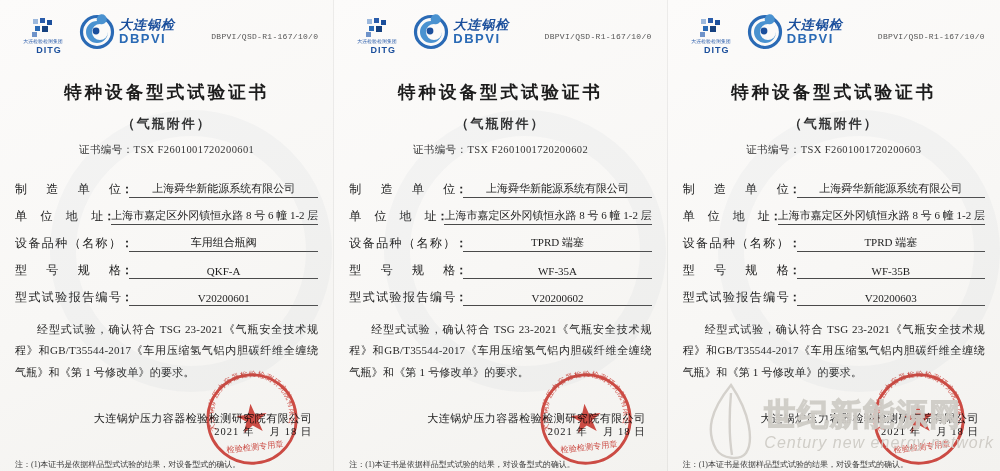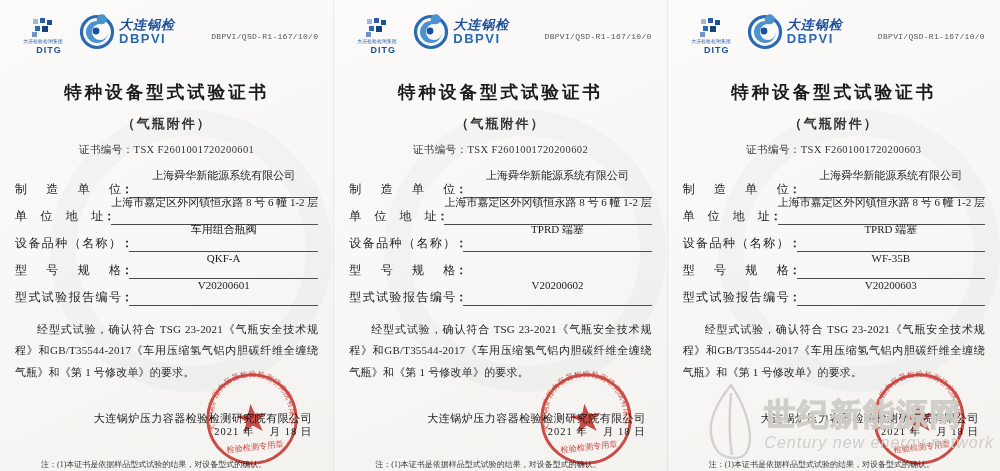--- a/index.html
+++ b/index.html
@@ -33,35 +33,35 @@
            letter-spacing:3px; font-family:"Liberation Sans","DejaVu Sans",sans-serif; }
   .subtitle { margin-top:11px; text-align:center; font-size:13px; font-weight:bold; color:#2a2a2a; letter-spacing:2px; }
   .certno { margin-top:10px; text-align:center; font-size:10.5px; color:#333; letter-spacing:.4px; }
 
   
   .fields { margin-top:14px; }
   .frow { display:flex; align-items:flex-end; height:27px; font-size:12px; color:#222; }
   .flabel { width:106px; text-align:justify; text-align-last:justify; font-weight:normal; letter-spacing:0; }
   .fcolon { width:8px; font-weight:bold; }
   .fvalue { flex:1; text-align:center; font-size:11px; color:#1d1d1d;
-            border-bottom:1px solid #4a4a4a; padding-bottom:14px; white-space:nowrap; }
+            border-bottom:1px solid #4a4a4a; padding-bottom:1px; white-space:nowrap; }
 
   
   .bodytxt { margin-top:13px; font-size:11px; line-height:1.95; color:#1f1f1f;
              text-indent:2em; text-align:justify; letter-spacing:.2px; }
 
   
   .sig { position:relative; margin-top:14px; height:58px; }
   .issuer { position:absolute; right:6px; top:14px; font-size:11px; color:#222; letter-spacing:.5px; }
   .issuedate { position:absolute; right:6px; top:28px; font-size:10.5px; color:#222; letter-spacing:1px; }
   .seal { position:absolute; right:18px; top:-26px; width:96px; height:96px;
           transform:rotate(-6deg); opacity:.88; mix-blend-mode:multiply; }
 
   
-  .notes { margin-top:2px; font-size:8px; line-height:1.9; color:#3a3a3a;margin-left:26px; }
+  .notes { margin-top:2px; font-size:8px; line-height:1.9; color:#3a3a3a; }
 
   
   .wm { position:absolute; right:6px; bottom:8px; display:flex; align-items:center;
         pointer-events:none; opacity:.95; }
   .wm-texts { margin-left:4px; }
   .wm-cn { font-size:31px; font-weight:bold; letter-spacing:2px; color:rgba(255,255,255,.25);
            -webkit-text-stroke:1.2px #cfccc6; font-family:"Liberation Sans",sans-serif; }
   .wm-en { font-size:16px; font-style:italic; color:#cfccc6; letter-spacing:1px; margin-top:-2px;
            font-family:"Liberation Sans",sans-serif; }
 </style>
@@ -196,20 +196,21 @@
         <span class="fvalue">上海市嘉定区外冈镇恒永路 8 号 6 幢 1-2 层</span>
       </div>
       <div class="frow">
         <span class="flabel">设备品种（名称）</span>
           <span class="fcolon">：</span>
         <span class="fvalue">TPRD 端塞</span>
       </div>
       <div class="frow">
         <span class="flabel">型号规格</span>
           <span class="fcolon">：</span>
+        <span class="fvalue">WF-35A</span>
       </div>
       <div class="frow">
         <span class="flabel">型式试验报告编号</span>
           <span class="fcolon">：</span>
         <span class="fvalue">V20200602</span>
       </div>
     </div>
 
     <div class="bodytxt">经型式试验，确认符合 TSG 23-2021《气瓶安全技术规程》和GB/T35544-2017《车用压缩氢气铝内胆碳纤维全缠绕气瓶》和《第 1 号修改单》的要求。</div>
 

